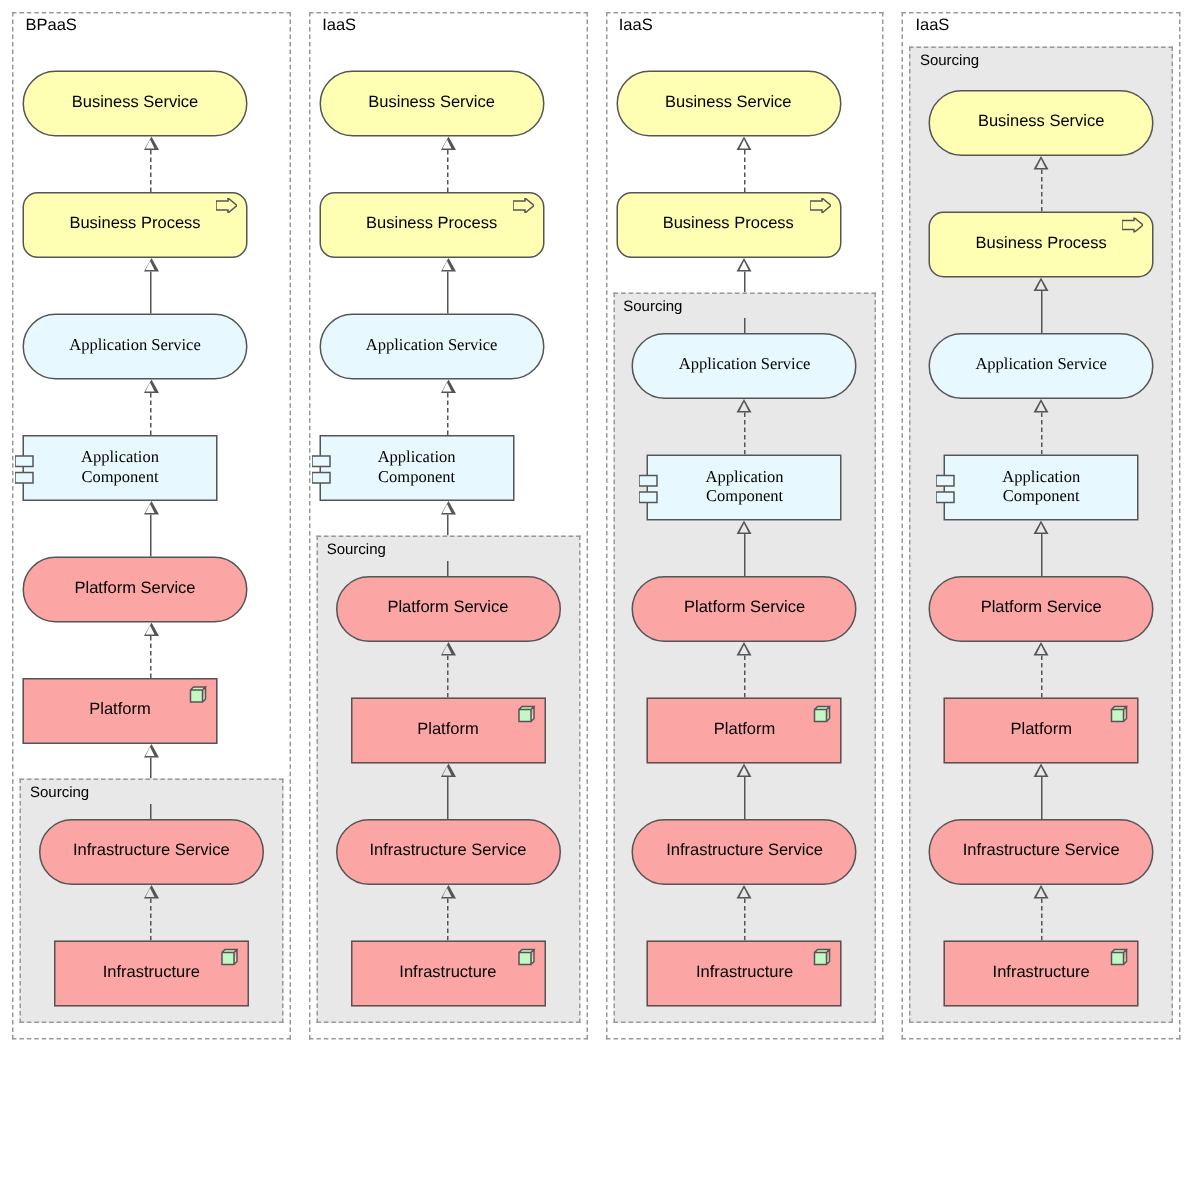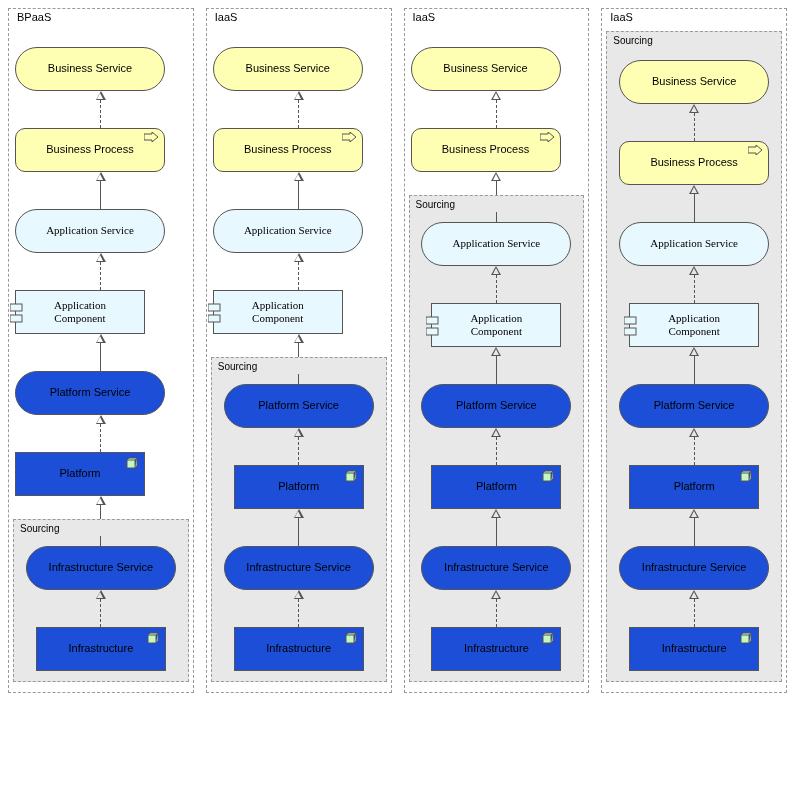--- a/index.html
+++ b/index.html
@@ -61,21 +61,21 @@
     font-size: 11px;
     position: relative;
     padding: 2px 8px;
     line-height: 1.2;
   }
   .service { 
     border-radius: 22px;
   }
   .biz { background: #feffb3; }
   .app { background: #e8f8ff; font-family: Liberation Serif, serif; }
-  .tech { background: #1d4ed8; }
+  .tech { background: #fca5a5; }
   .process-icon, .component-icon, .node-icon {
     position: absolute;
   }
   .process-icon { top: 3px; right: 6px; }
   .component-icon { left: -6px; top: 10px; }
   .node-icon { top: 4px; right: 6px; }
   .arrow {
     display:flex;
     flex-direction:column;
     align-items:center;

